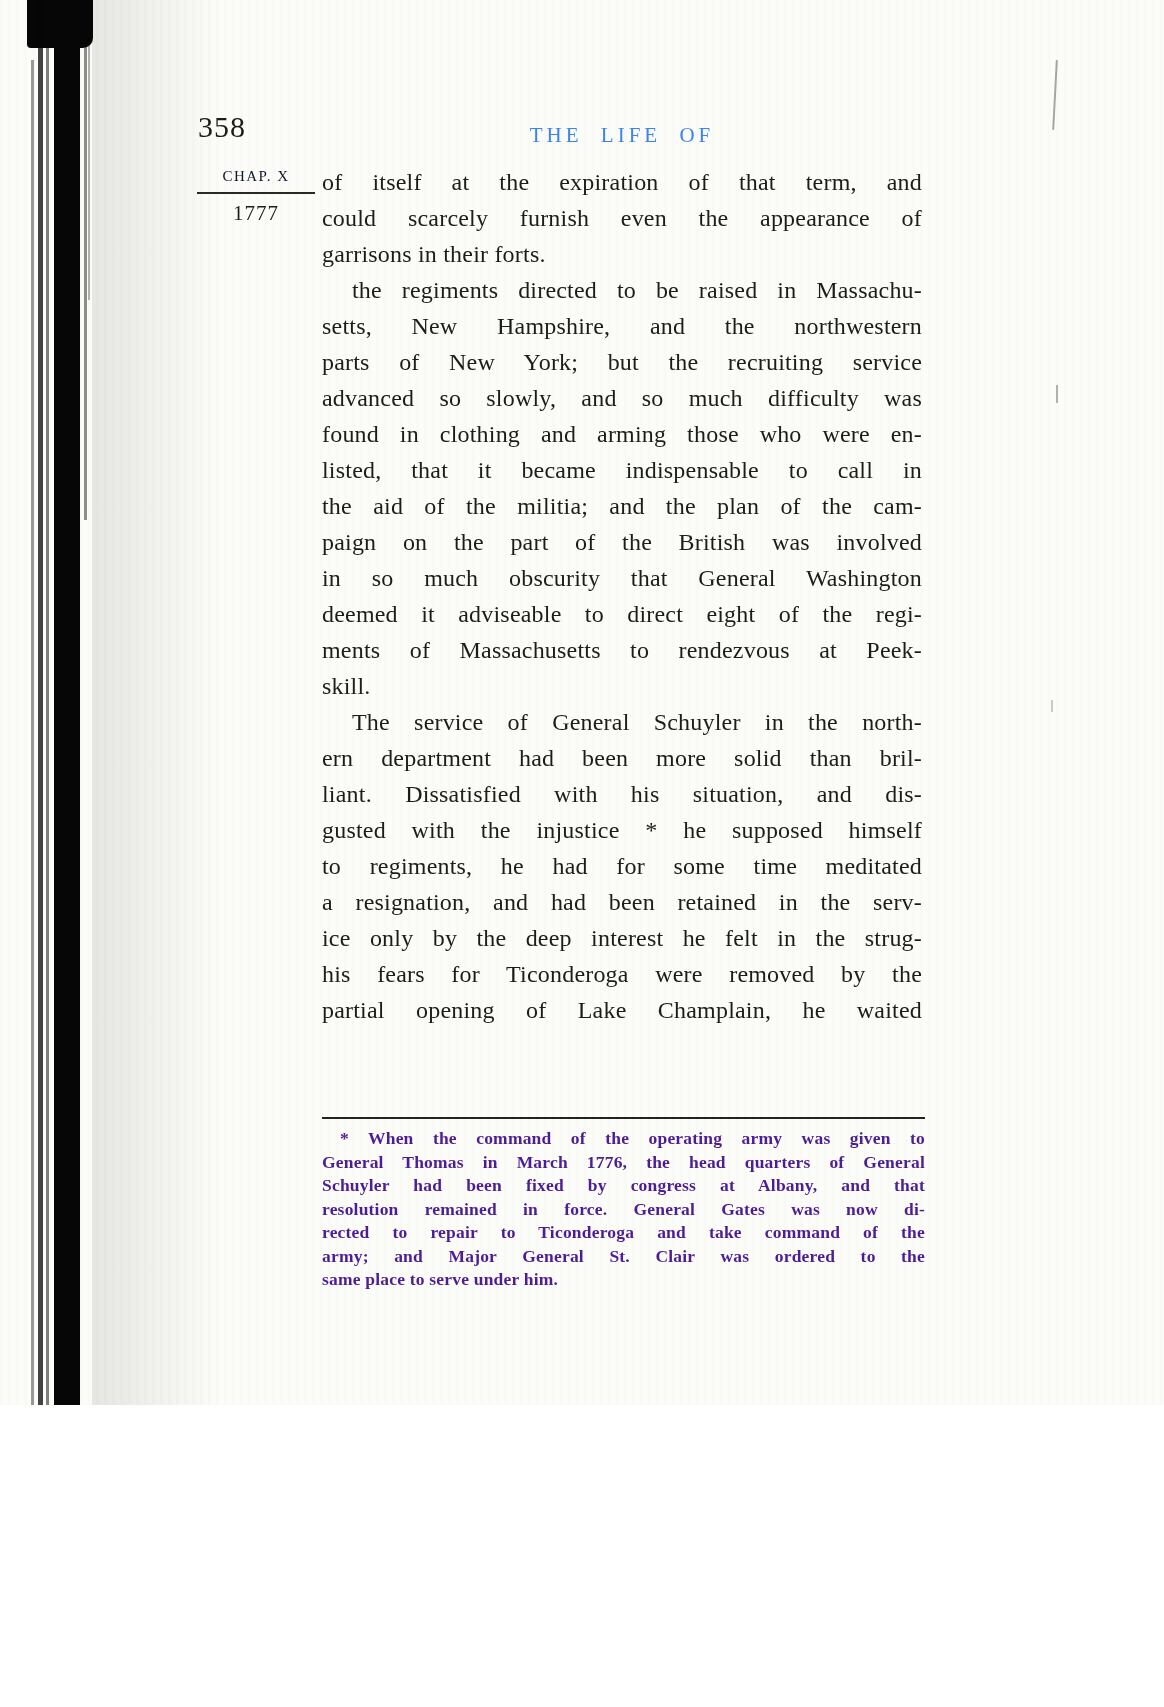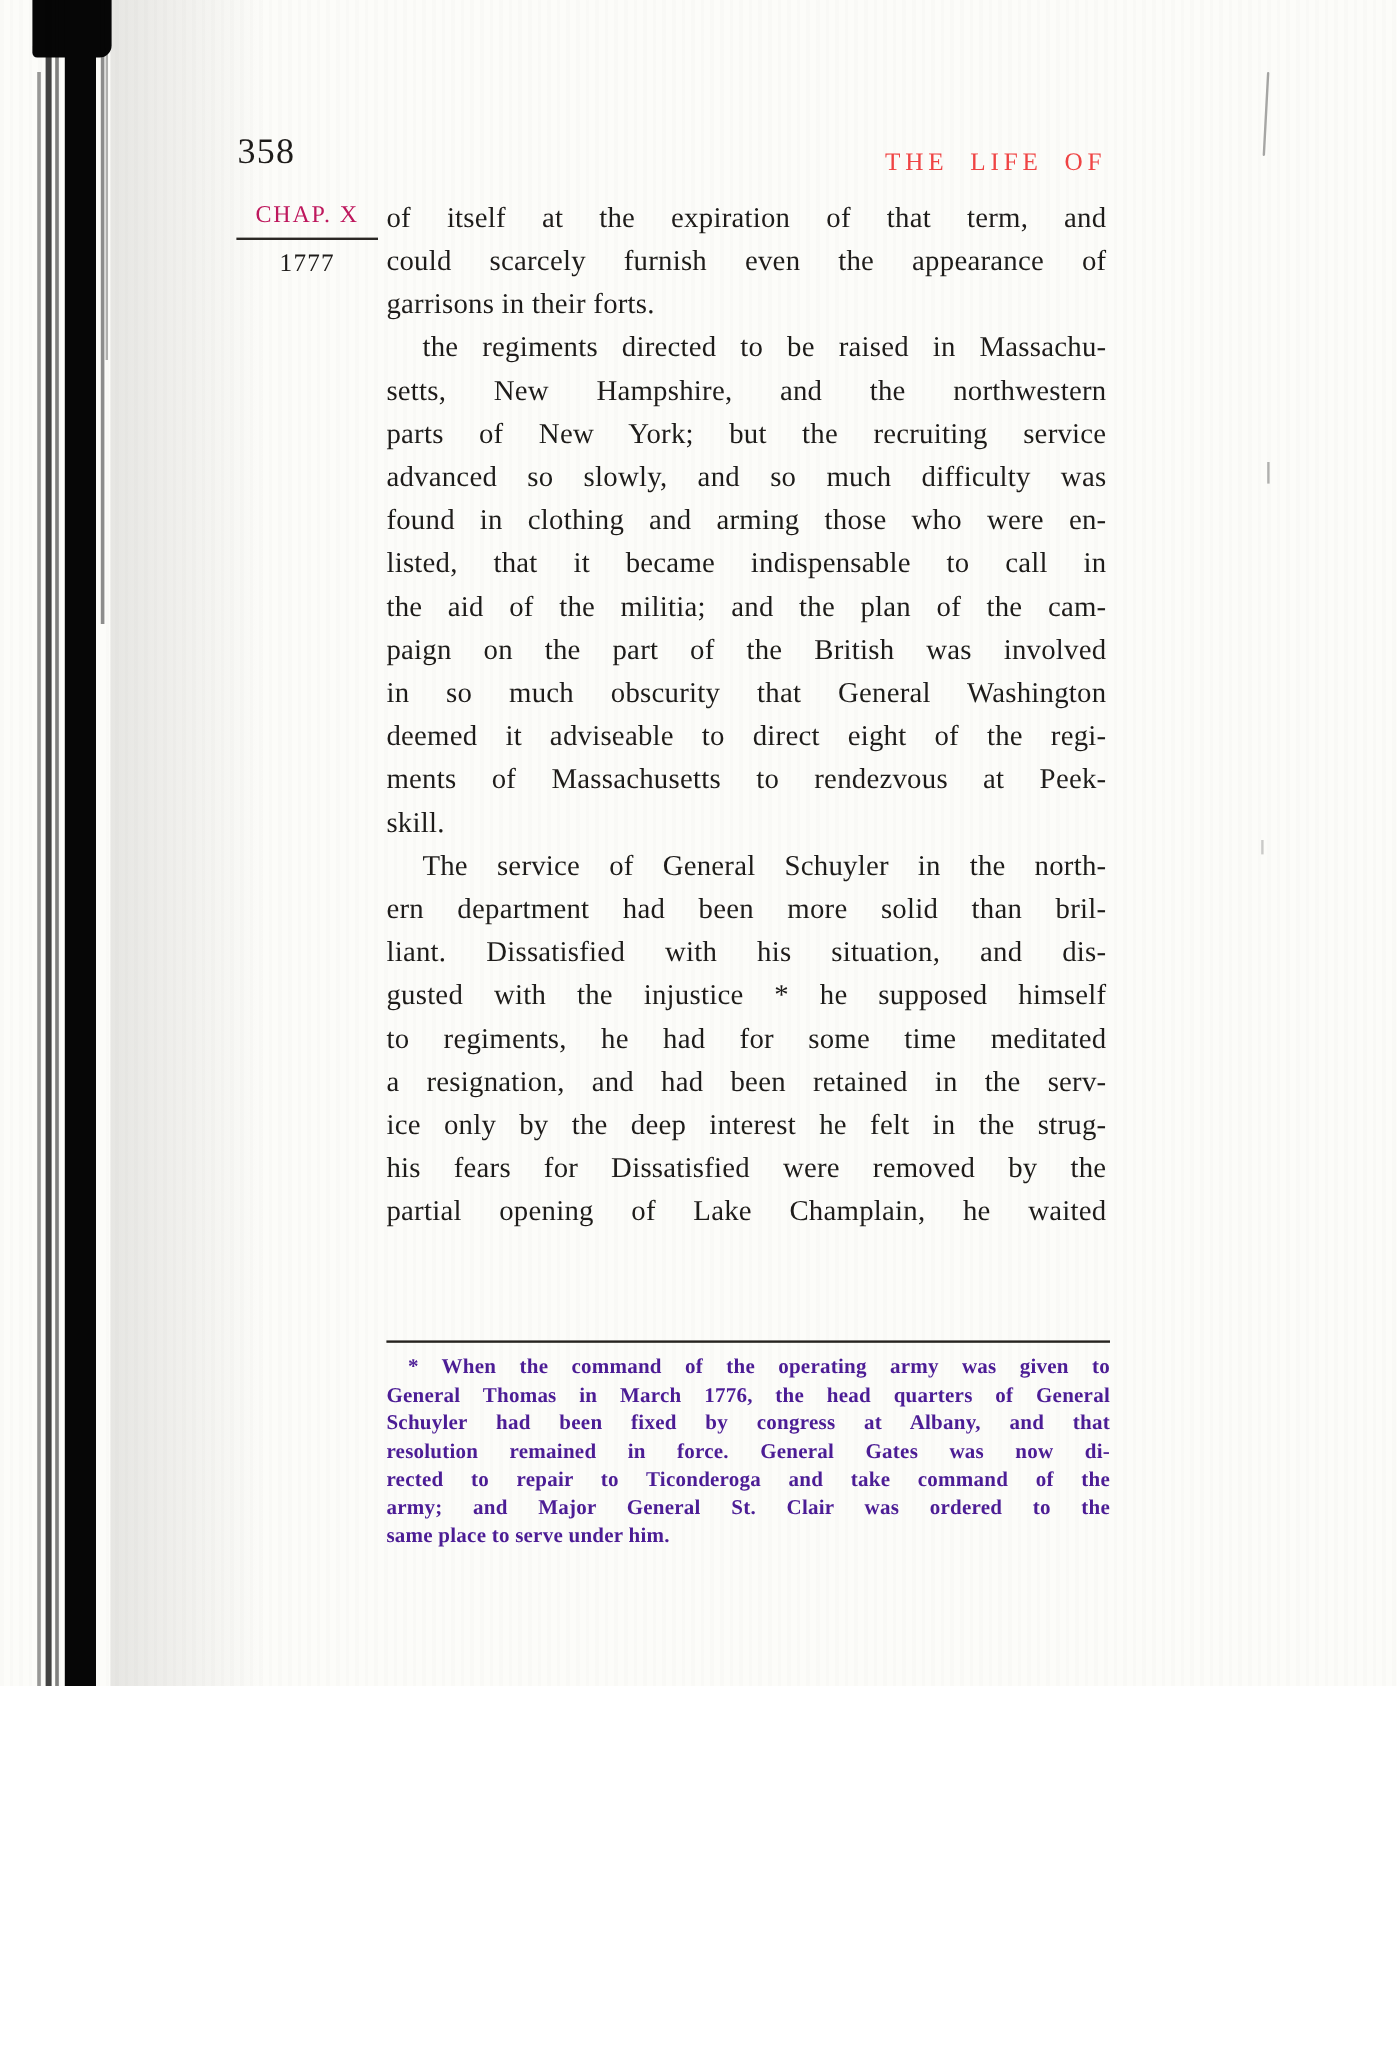--- a/index.html
+++ b/index.html
@@ -23,26 +23,26 @@
     background: linear-gradient(90deg, rgba(40,35,30,0.10), rgba(40,35,30,0.0));
     pointer-events: none;
   }
 
   .folio {
     position: absolute; left: 198px; top: 110px;
     font-size: 30px; letter-spacing: 1px;
   }
   .running-header {
     position: absolute; left: 322px; top: 123px; width: 600px;
-    text-align: right; font-size: 21px; letter-spacing: 4px; word-spacing: 9px;
-    color: #ef4444;
+    text-align: center; font-size: 21px; letter-spacing: 4px; word-spacing: 9px;
+    color: #3b82f6;
   }
 
   .marginalia { position: absolute; left: 197px; top: 168px; width: 118px; text-align: center; }
-  .chap { font-size: 20px; letter-spacing: 1.5px; color: #be185d; }
+  .chap { font-size: 15px; letter-spacing: 1.5px; color: #0f172a; }
   .chap-rule { margin-top: 7px; border-bottom: 2px solid #2b2825; width: 100%; }
   .year { margin-top: 7px; font-size: 21px; letter-spacing: 1px; }
 
   .body-text {
     position: absolute; left: 322px; top: 164px; width: 600px;
     font-size: 24px; line-height: 36px; letter-spacing: 0.2px;
   }
   .tline { text-align: justify; text-align-last: justify; }
   .para.indent .tline:first-child { text-indent: 30px; }
   .para .tline:last-child { text-align-last: left; }
@@ -115,21 +115,21 @@
         <div class="tline">skill.</div>
       </div>
     <div class="para indent cont">
         <div class="tline">The service of General Schuyler in the north-</div>
         <div class="tline">ern department had been more solid than bril-</div>
         <div class="tline">liant.  Dissatisfied with his situation, and dis-</div>
         <div class="tline">gusted with the injustice * he supposed himself</div>
         <div class="tline">to regiments, he had for some time meditated</div>
         <div class="tline">a resignation, and had been retained in the serv-</div>
         <div class="tline">ice only by the deep interest he felt in the strug-</div>
-        <div class="tline">his fears for Dissatisfied were removed by the</div>
+        <div class="tline">his fears for Ticonderoga were removed by the</div>
         <div class="tline">partial opening of Lake Champlain, he waited</div>
       </div>
   </div>
 
   <div class="footnote-rule"></div>
   <div class="footnote">
       <div class="tline">* When the command of the operating army was given to</div>
       <div class="tline">General Thomas in March 1776, the head quarters of General</div>
       <div class="tline">Schuyler had been fixed by congress at Albany, and that</div>
       <div class="tline">resolution remained in force.  General Gates was now di-</div>

